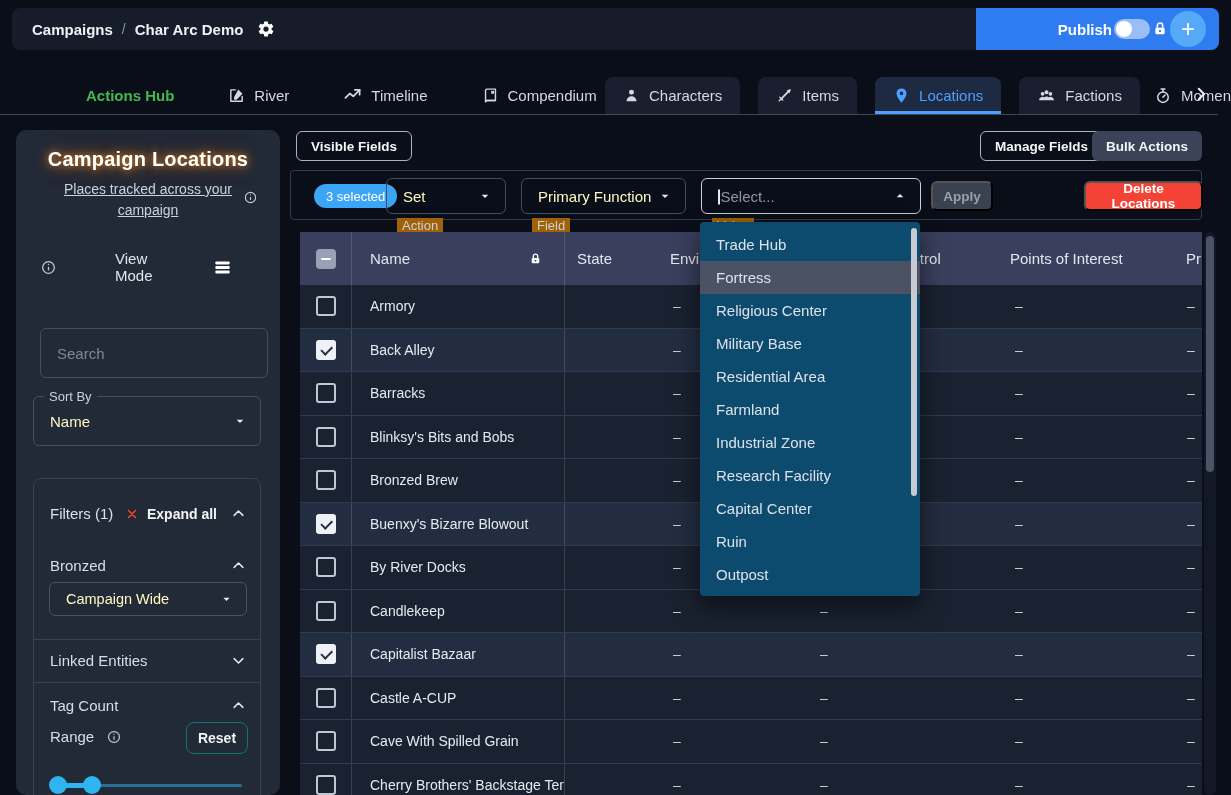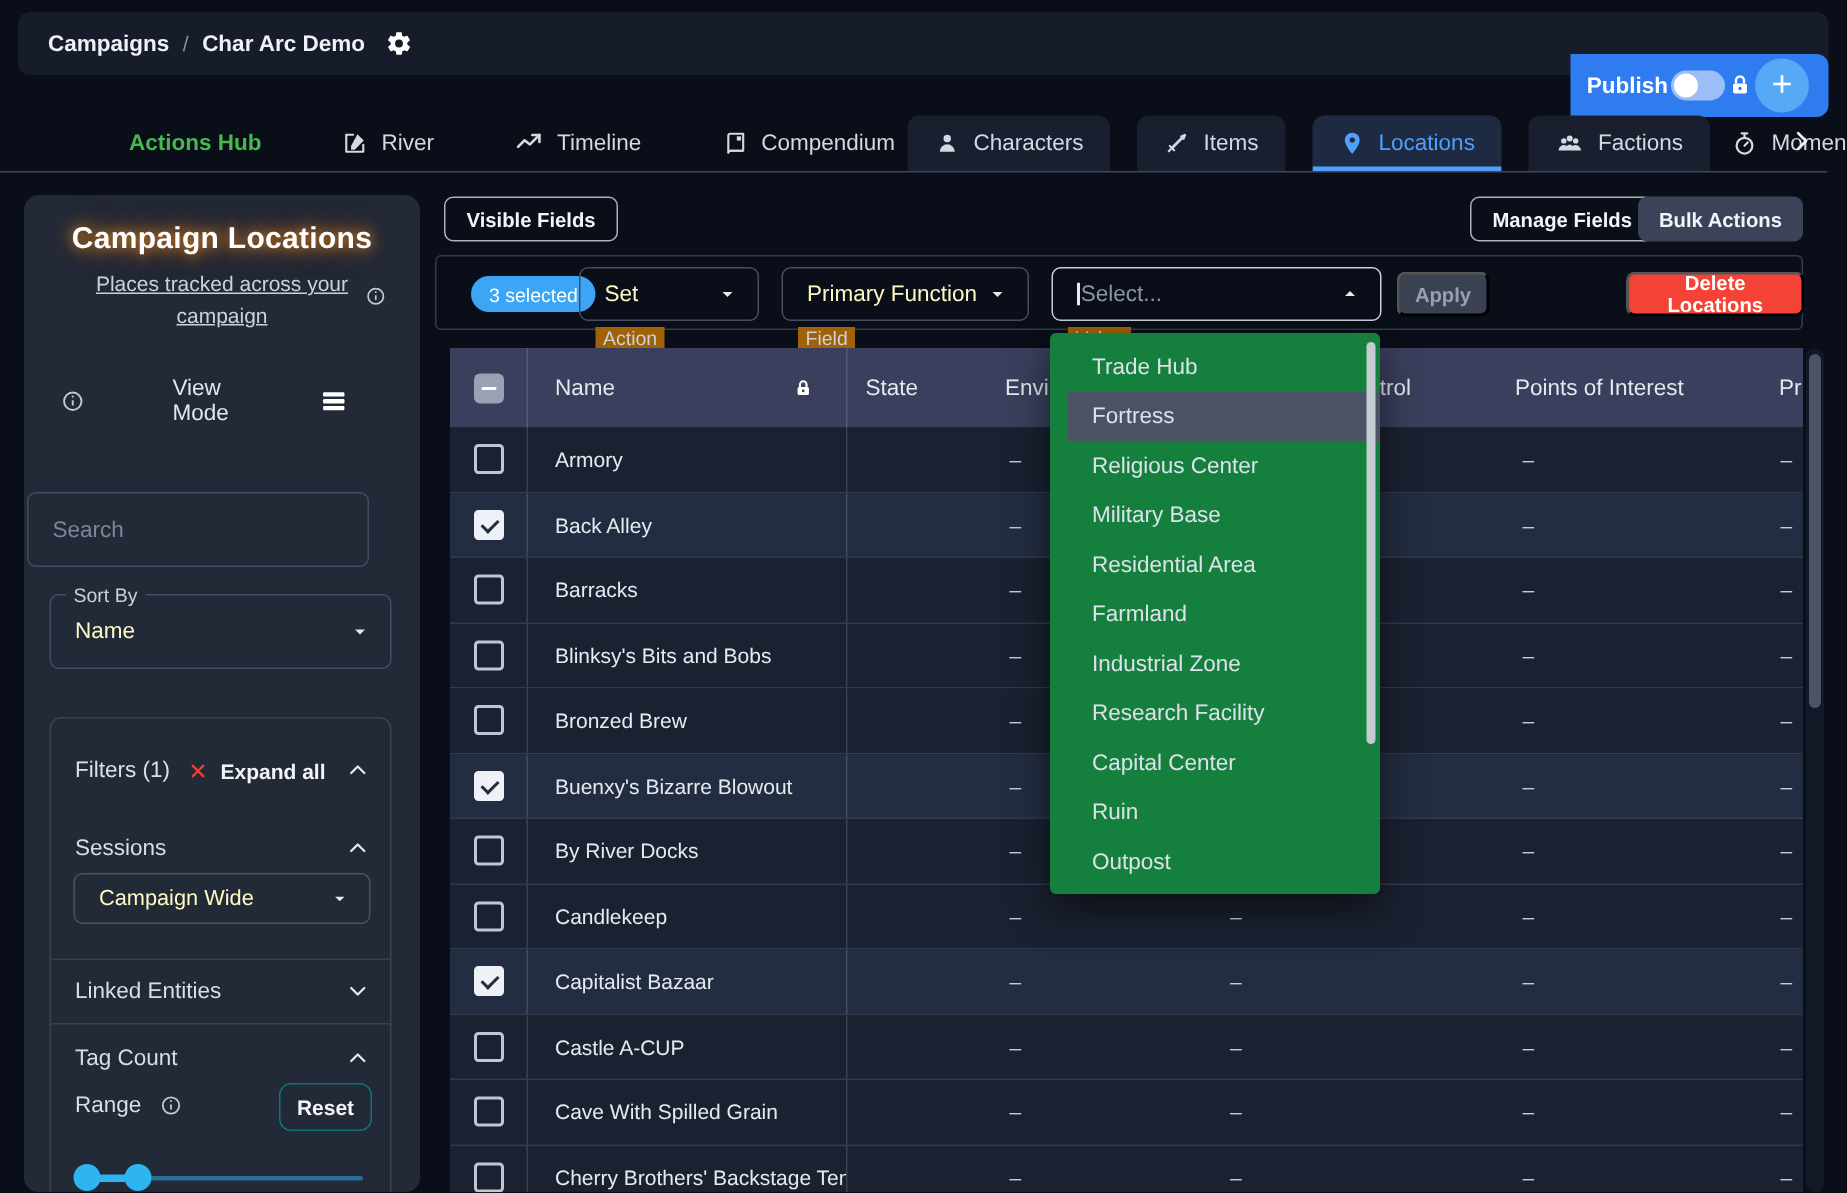--- a/index.html
+++ b/index.html
@@ -4,21 +4,21 @@
 <style>
   * { margin:0; padding:0; box-sizing:border-box; }
   body { background:#05070d; font-family:"Liberation Sans", sans-serif; }
   #app { position:relative; width:1231px; height:795px; overflow:hidden; background:#0a0e18; color:#dde2ea; }
 
   
   .topbar { position:absolute; left:12px; top:8px; width:1207px; height:42px; background:#171c2b; border-radius:8px; display:flex; align-items:center; padding-left:20px; }
   .crumb-root,.crumb-cur { font-size:15px; font-weight:600; color:#eef1f6; }
   .crumb-sep { margin:0 9px; color:#8a93a5; font-size:14px; }
   .gear { margin-left:14px; color:#ffffff; display:flex; }
-  .publish-zone { position:absolute; right:0; top:0; height:42px; width:172px; background:#2f7cf0; border-radius:0 8px 8px 0; display:flex; align-items:center; justify-content:flex-end; gap:2px; padding-right:13px;margin-top:28px; }
+  .publish-zone { position:absolute; right:0; top:0; height:42px; width:243px; background:#2f7cf0; border-radius:0 8px 8px 0; display:flex; align-items:center; justify-content:flex-end; gap:2px; padding-right:13px; }
   .publish-label { font-size:15px; font-weight:700; color:#ffffff; }
   .toggle { position:relative; width:36px; height:20px; border-radius:10px; }
   .toggle .knob { position:absolute; left:2px; top:2px; width:16px; height:16px; border-radius:50%; background:#ffffff; }
   .toggle.pub { background:#9bbdf8; }
   .lock-top { color:#ffffff; display:flex; }
   .plus-btn { width:36px; height:36px; border-radius:50%; background:#55a9f6; color:#ffffff; font-size:24px; font-weight:400; display:flex; align-items:center; justify-content:center; line-height:1; }
 
   
   .tabbar { position:absolute; left:0; top:77px; width:1218px; height:38px; border-bottom:1px solid #3f4757; }
   #tabs-left { position:absolute; left:86px; top:0; height:37px; display:flex; gap:54px; align-items:center; }
@@ -36,21 +36,21 @@
   .sidebar { position:absolute; left:16px; top:130px; width:264px; height:665px; background:#222937; border-radius:10px; overflow:hidden; }
   .sb-title { margin-top:18px; text-align:center; font-size:20px; font-weight:800; color:#ffffff; letter-spacing:.2px; text-shadow:0 0 9px rgba(255,150,30,.95), 0 0 20px rgba(255,130,10,.55); }
   .sb-sub { margin:8px auto 0; width:190px; text-align:center; font-size:14px; line-height:1.5; color:#ccd2dc;text-decoration:underline; }
   .sb-sub-info { position:absolute; right:22px; top:60px; color:#aab2c0; display:flex; }
   .viewmode { position:absolute; left:24px; top:120px; right:14px; display:flex; align-items:center;gap:44px; }
   .vm-label { margin-left:14px; font-size:15px; color:#e2e6ed; }
   .vm-list { margin-left:16px; color:#ffffff; display:flex; }
   .toggle.vm { background:#414a5c; margin-left:16px; }
   .vm-grid { margin-left:22px; color:#ffffff; display:flex; }
   .sb-info { color:#c3cad6; display:flex; }
-  .search-box { position:absolute; left:2px; top:198px; width:228px; height:50px; }
+  .search-box { position:absolute; left:24px; top:198px; width:228px; height:50px; }
   .search-box input { width:100%; height:100%; background:transparent; border:1px solid #454e60; border-radius:6px; color:#e8ebf1; font-size:15px; padding:0 16px; font-family:"Liberation Sans",sans-serif; outline:none; }
   .search-box input::placeholder { color:#7e8798; }
   .fieldset { position:absolute; border:1px solid #454e60; border-radius:6px; }
   .fs-label { position:absolute; top:-8px; left:10px; padding:0 5px; font-size:13px; color:#ccd1db; }
   .fs-value { position:absolute; left:16px; top:50%; transform:translateY(-50%); font-size:15px; color:#fef9c3; }
   .fs-caret { position:absolute; right:12px; top:50%; transform:translateY(-50%); color:#e6e9ef; display:flex; }
   .sortby { left:17px; top:266px; width:228px; height:50px; }
   .sortby .fs-label { background:#222937; }
 
   .filters-box { position:absolute; left:17px; top:348px; width:228px; height:340px; border:1px solid #3b4252; border-radius:8px; }
@@ -114,21 +114,21 @@
   .cb-ind { width:20px; height:20px; border-radius:4px; background:#99a1b4; position:relative; cursor:pointer; }
   .cb-ind::after { content:""; position:absolute; left:5px; top:9px; width:10px; height:2.4px; background:#ffffff; border-radius:1px; }
   .cb { width:20px; height:20px; border-radius:3px; border:2px solid #c0c7d4; background:transparent; position:relative; cursor:pointer; }
   .cb.checked { background:#eef1f6; border-color:#eef1f6; }
   .cb.checked::after { content:""; position:absolute; left:3px; top:4px; width:9px; height:4.5px; border-left:2.5px solid #252c3f; border-bottom:2.5px solid #252c3f; transform:rotate(-45deg); }
 
   .tscroll { position:absolute; left:1204px; top:232px; width:12px; height:563px; background:#131826; border-radius:6px; }
   .tscroll .thumb { position:absolute; left:2px; top:4px; width:8px; height:236px; background:#4b5366; border-radius:4px; }
 
   
-  .dropdown { position:absolute; left:700px; top:222px; width:220px; height:374px; background:#15803d; border-radius:4px; box-shadow:0 10px 26px rgba(0,0,0,.55); padding-top:6px; z-index:50; overflow:hidden;padding-left:12px; }
+  .dropdown { position:absolute; left:700px; top:222px; width:220px; height:374px; background:#0c4a6e; border-radius:4px; box-shadow:0 10px 26px rgba(0,0,0,.55); padding-top:6px; z-index:50; overflow:hidden; }
   .dd-opt { height:33px; line-height:33px; padding-left:16px; font-size:15px; color:#dde2ea; cursor:pointer; }
   .dd-opt.hl { background:#4a5263; }
   .dd-thumb { position:absolute; right:3px; top:6px; width:6px; height:268px; background:#c6cad2; border-radius:3px; }
 </style>
 </head>
 <body>
 
 <div id="app">
 
   <header class="topbar">
@@ -317,21 +317,21 @@
           </span>
         <span class="flt-expand">Expand all</span>
         <span class="flt-chev">
             <svg width="15" height="15" viewBox="0 0 24 24" fill="none" stroke="currentColor" stroke-width="2.4" stroke-linecap="round" stroke-linejoin="round">
               <polyline points="5 15 12 8 19 15"></polyline>
             </svg>
           </span>
       </div>
 
       <div class="sec-row sessions-row">
-        <span class="sec-label">Sessions</span>
+        <span class="sec-label">Bronzed</span>
         <span class="sec-chev">
             <svg width="15" height="15" viewBox="0 0 24 24" fill="none" stroke="currentColor" stroke-width="2.4" stroke-linecap="round" stroke-linejoin="round">
               <polyline points="5 15 12 8 19 15"></polyline>
             </svg>
           </span>
       </div>
       <div class="sessions-sel">
         <span class="fs-value">Campaign Wide</span>
         <span class="fs-caret">
             <svg width="15" height="15" viewBox="0 0 24 24" fill="currentColor">

